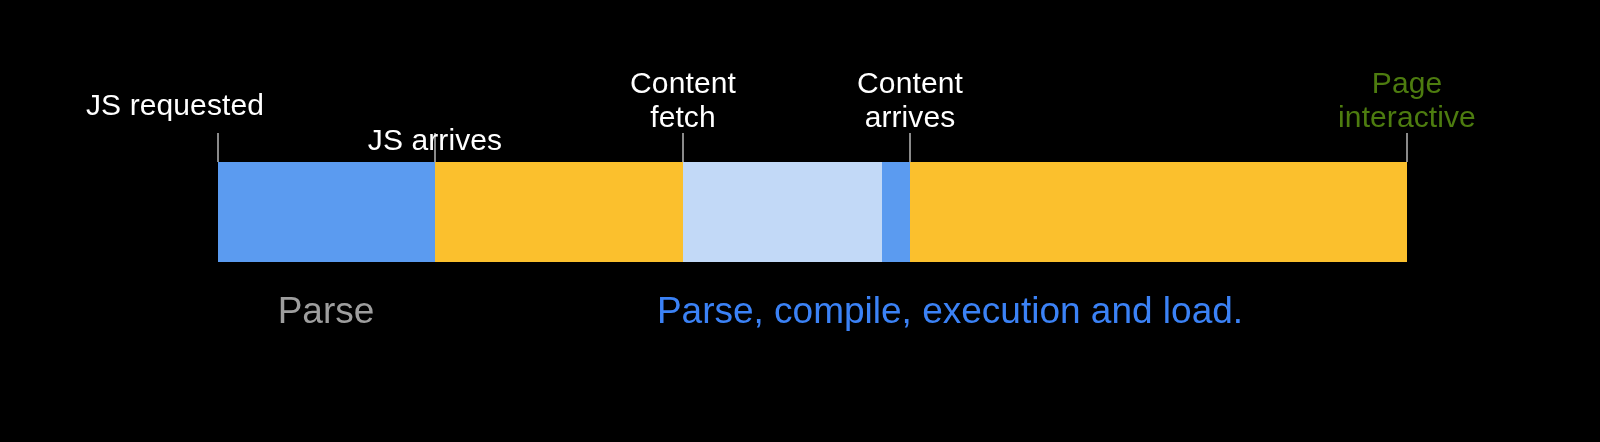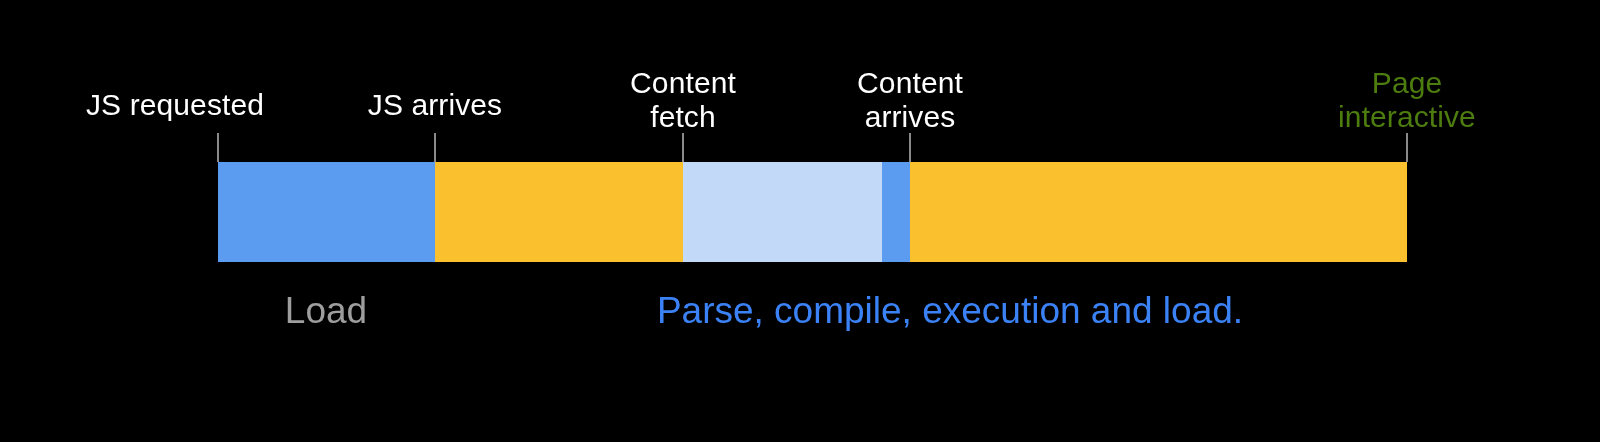--- a/index.html
+++ b/index.html
@@ -97,27 +97,27 @@
   <div id="tick-layer">
       <div class="tick" style="left: 217px; background: rgb(138, 138, 138);"></div>
       <div class="tick" style="left: 434px; background: rgb(138, 138, 138);"></div>
       <div class="tick" style="left: 682px; background: rgb(138, 138, 138);"></div>
       <div class="tick" style="left: 909px; background: rgb(138, 138, 138);"></div>
       <div class="tick" style="left: 1406px; background: rgb(138, 138, 138);"></div>
     </div>
 
   <div id="label-layer">
       <div class="marker-label one-line align-right" style="left: 264px; color: #ffffff;">JS requested</div>
-      <div class="marker-label one-line align-center" style="left: 435px; color: rgb(255, 255, 255);">JS arrives</div>
+      <div class="marker-label one-line align-center" style="left: 435px; color: rgb(255, 255, 255); margin-top: 35px;">JS arrives</div>
       <div class="marker-label two-line align-center" style="left: 683px; color: rgb(255, 255, 255);">Content
 fetch</div>
       <div class="marker-label two-line align-center" style="left: 910px; color: rgb(255, 255, 255);">Content
 arrives</div>
       <div class="marker-label two-line align-center" style="left: 1407px; color: #4d7c0f;">Page
 interactive</div>
     </div>
 
   <div id="caption-layer">
-      <div class="caption" style="left: 326px; color: rgb(158, 158, 158);">Load</div>
+      <div class="caption" style="left: 326px; color: rgb(158, 158, 158);">Parse</div>
       <div class="caption" style="left: 950px; color: #3b82f6;">Parse, compile, execution and load.</div>
     </div>
 
 </div>
 
 </body></html>

